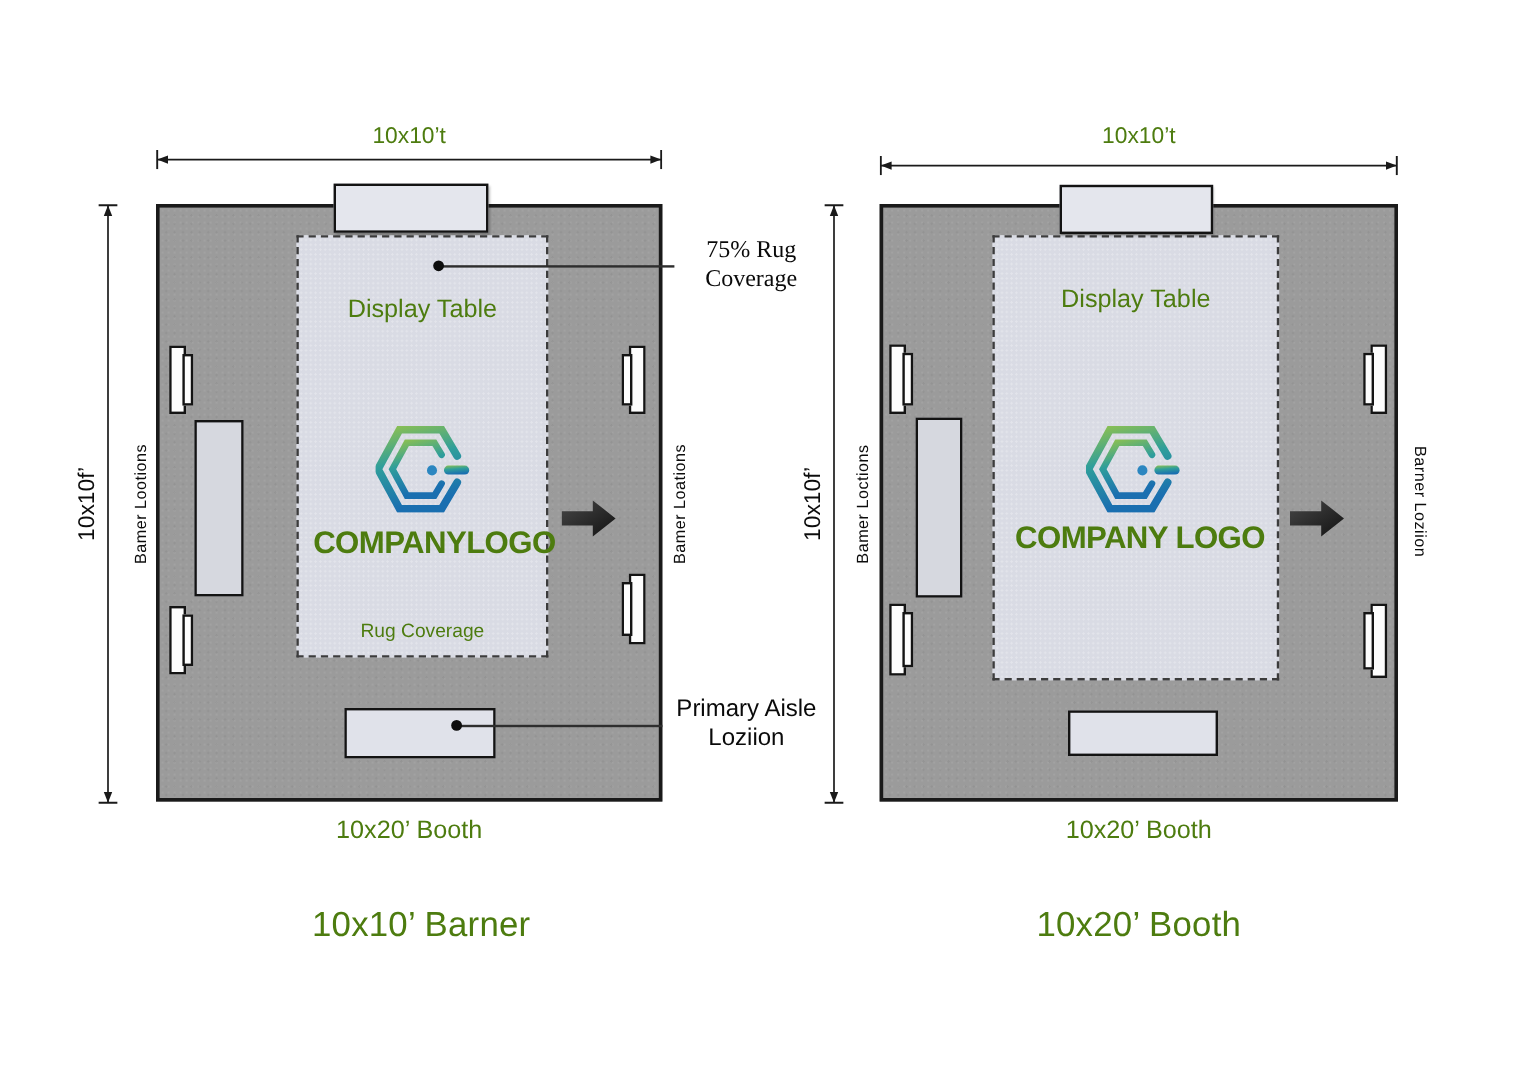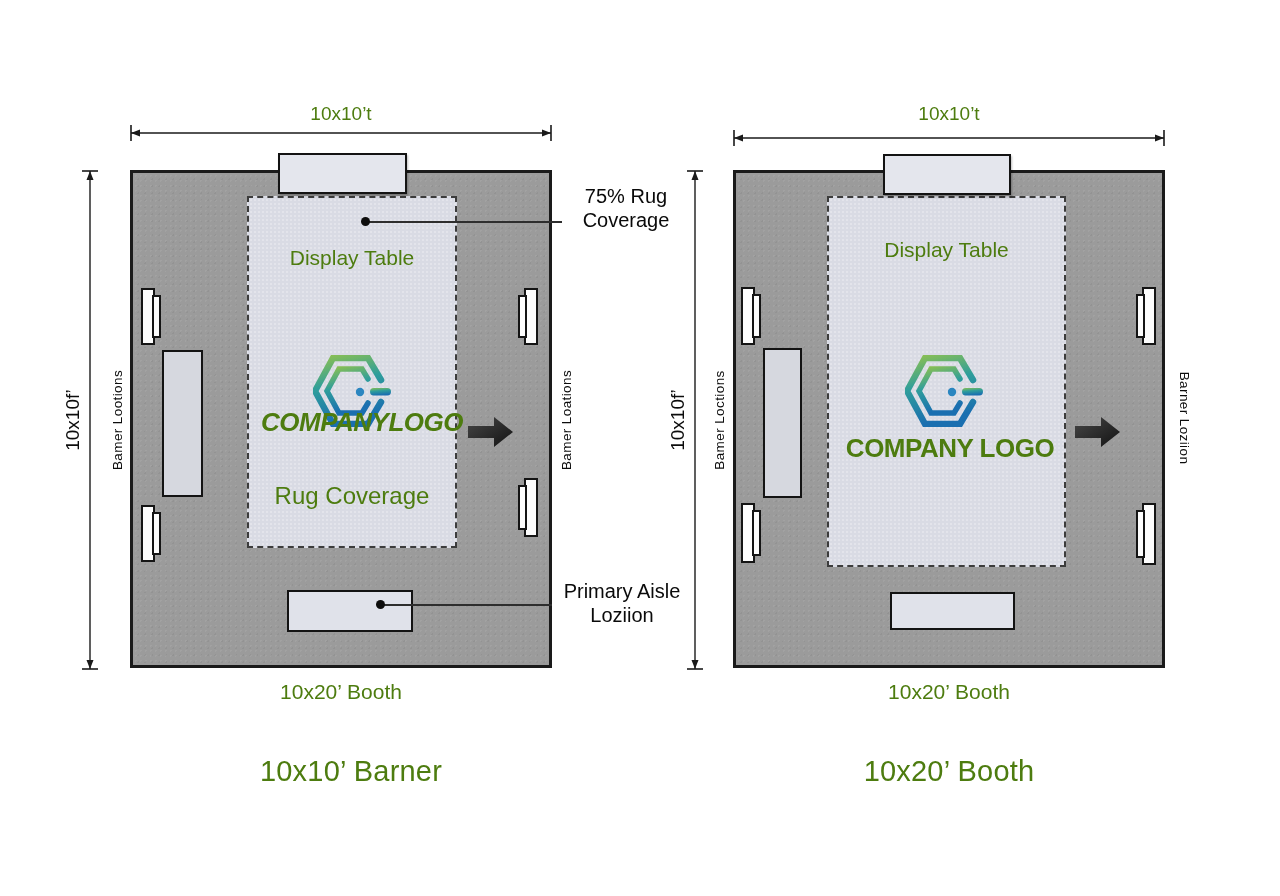--- a/index.html
+++ b/index.html
@@ -24,21 +24,21 @@
   .table-rect { position:absolute; background:#e4e6ed; border:2px solid #131313; z-index:3; box-shadow:1px 2px 2px rgba(0,0,0,0.25); }
   .bottom-rect { position:absolute; background:#e0e2ea; border:2px solid #131313; z-index:3; }
   .tall-rect { position:absolute; background:#d6d8df; border:2px solid #131313; z-index:3; }
   .stand { position:absolute; width:14px; background:#fdfdfd; border:2px solid #141414; z-index:3; }
   .stand::after { content:""; position:absolute; top:5px; bottom:5px; width:5px; background:#fdfdfd; border:2px solid #141414; }
   .stand.attach-right::after { right:-8px; }
   .stand.attach-left::after  { left:-8px; }
 
   .label { position:absolute; text-align:center; color:#4d7c0f; z-index:4; }
   .fs-display { font-size:21px; }
-  .fs-ruglabel { font-size:24px; }
+  .fs-ruglabel { font-size:16px;margin-top:36px; }
   .fs-caption { font-size:21px; }
   .fs-title { font-size:29px; letter-spacing:0.2px; }
   .logo-text { font-weight:bold; font-size:26px; letter-spacing:-0.5px; white-space:nowrap; }
 
   .vlabel { position:absolute; white-space:nowrap; font-size:13.5px; letter-spacing:0.4px; color:#0c0c0c;
             transform:translate(-50%,-50%) rotate(-90deg); z-index:4; }
   .vlabel.cw { transform:translate(-50%,-50%) rotate(90deg); }
   .vdim { position:absolute; white-space:nowrap; font-size:19px; color:#0c0c0c;
           transform:translate(-50%,-50%) rotate(-90deg); z-index:4; }
 
@@ -89,21 +89,21 @@
         <stop offset="0%" stop-color="#8cc051"></stop>
         <stop offset="45%" stop-color="#2f9e9b"></stop>
         <stop offset="100%" stop-color="#1a6fb0"></stop>
       </linearGradient>
     </defs>
     <path d="M 68 25 L 55 3 L 20 3 L 2 36 L 20 69 L 55 69 L 68 47" fill="none" stroke="url(#lgA)" stroke-width="6.5" stroke-linecap="round" stroke-linejoin="miter"></path>
     <path d="M 55 24 L 49 14 L 26 14 L 14 36 L 26 58 L 49 58 L 55 48" fill="none" stroke="url(#lgA)" stroke-width="5.5" stroke-linecap="round"></path>
     <circle cx="47" cy="37" r="4.2" fill="#2b86c0"></circle>
     <rect x="57" y="33" width="21" height="7.5" rx="3.7" fill="url(#lgA)"></rect>
   </svg>
-  <div class="label logo-text" style="left:252px; top:407px; width:220px;font-style:italic;">COMPANYLOGO</div>
+  <div class="label logo-text" style="left:252px; top:437px; width:220px;">COMPANYLOGO</div>
   <div class="label fs-ruglabel" style="left:247px; top:482px; width:210px;">Rug Coverage</div>
 
   <svg class="arrow-svg" style="left:468px; top:415px;" width="46" height="34" viewBox="0 0 46 34">
     <defs>
       <linearGradient id="agA" x1="0%" y1="0%" x2="100%" y2="100%">
         <stop offset="0%" stop-color="#474747"></stop>
           <stop offset="100%" stop-color="#121212"></stop>
       </linearGradient>
     </defs>
     <polygon points="0,11 26,11 26,2 45,17 26,32 26,23 0,23" fill="url(#agA)"></polygon>
@@ -111,21 +111,21 @@
 
   <div class="stand attach-right" style="left:141px; top:288px; height:57px;"></div>
   <div class="stand attach-right" style="left:141px; top:505px; height:57px;"></div>
   <div class="tall-rect" style="left:162px; top:350px; width:41px; height:147px;"></div>
   <div class="stand attach-left" style="left:524px; top:288px; height:57px;"></div>
   <div class="stand attach-left" style="left:524px; top:478px; height:59px;"></div>
   <div class="bottom-rect" style="left:287px; top:590px; width:126px; height:42px;"></div>
 
   <div class="callout-dot" style="left:361px; top:217px;"></div>
   <div class="callout-line" style="left:365px; top:221px; width:197px;"></div>
-  <div class="callout-text" style="left:566px; top:185px; width:120px;">
+  <div class="callout-text" style="left:566px; top:197px; width:120px;font-family:Liberation Serif, serif;">
     <span>75% Rug</span><br>
     <span>Coverage</span>
   </div>
 
   <div class="callout-dot" style="left:376px; top:600px;"></div>
   <div class="callout-line" style="left:380px; top:604px; width:172px;"></div>
   <div class="callout-text" style="left:556px; top:580px; width:132px;">
     <span>Primary Aisle</span><br>
     <span>Loziion</span>
   </div>

